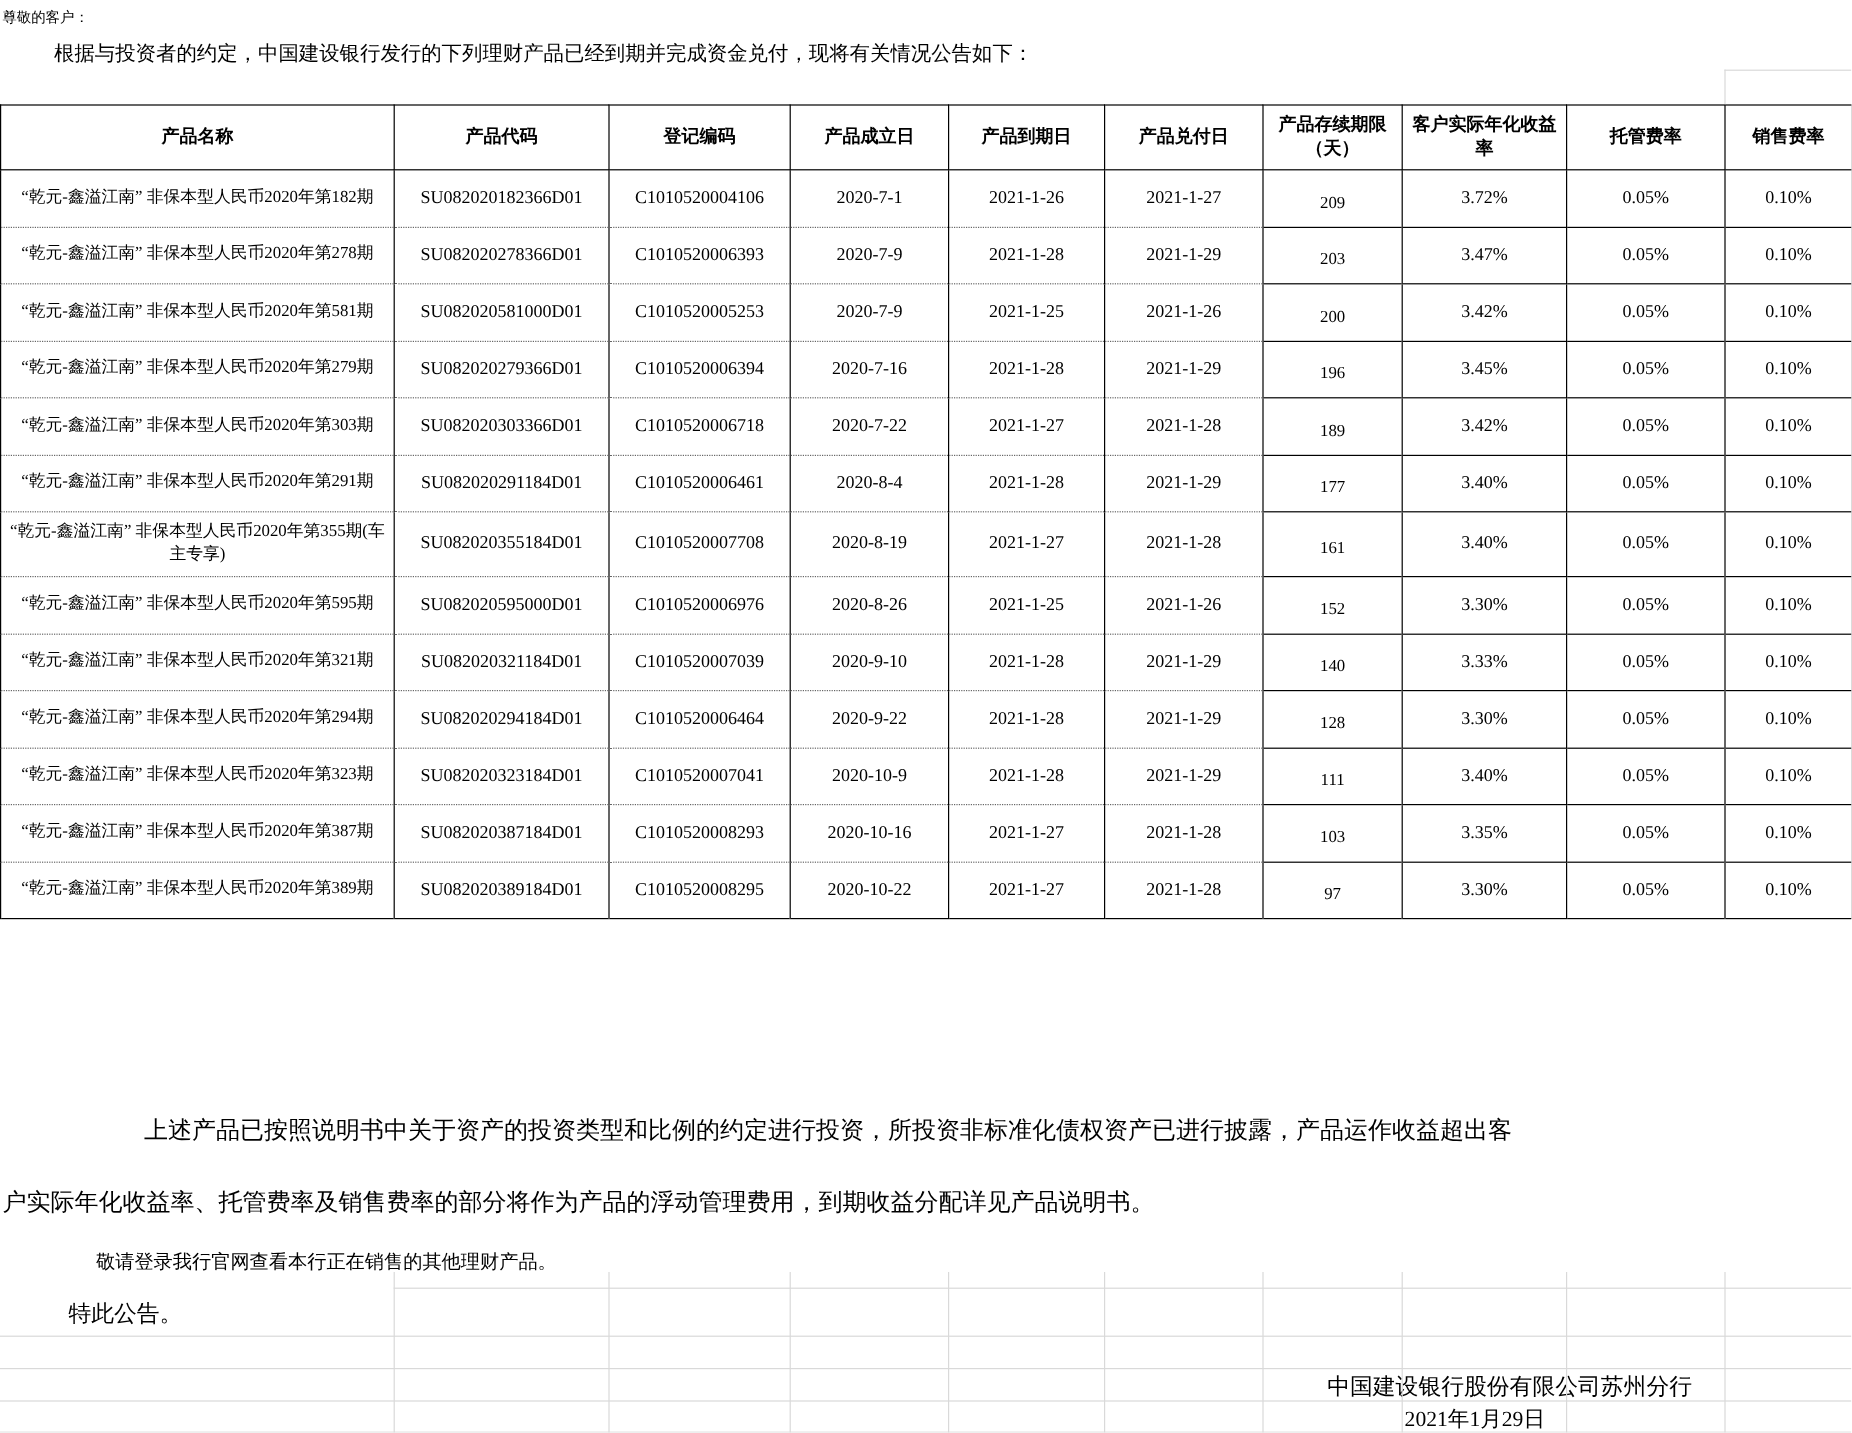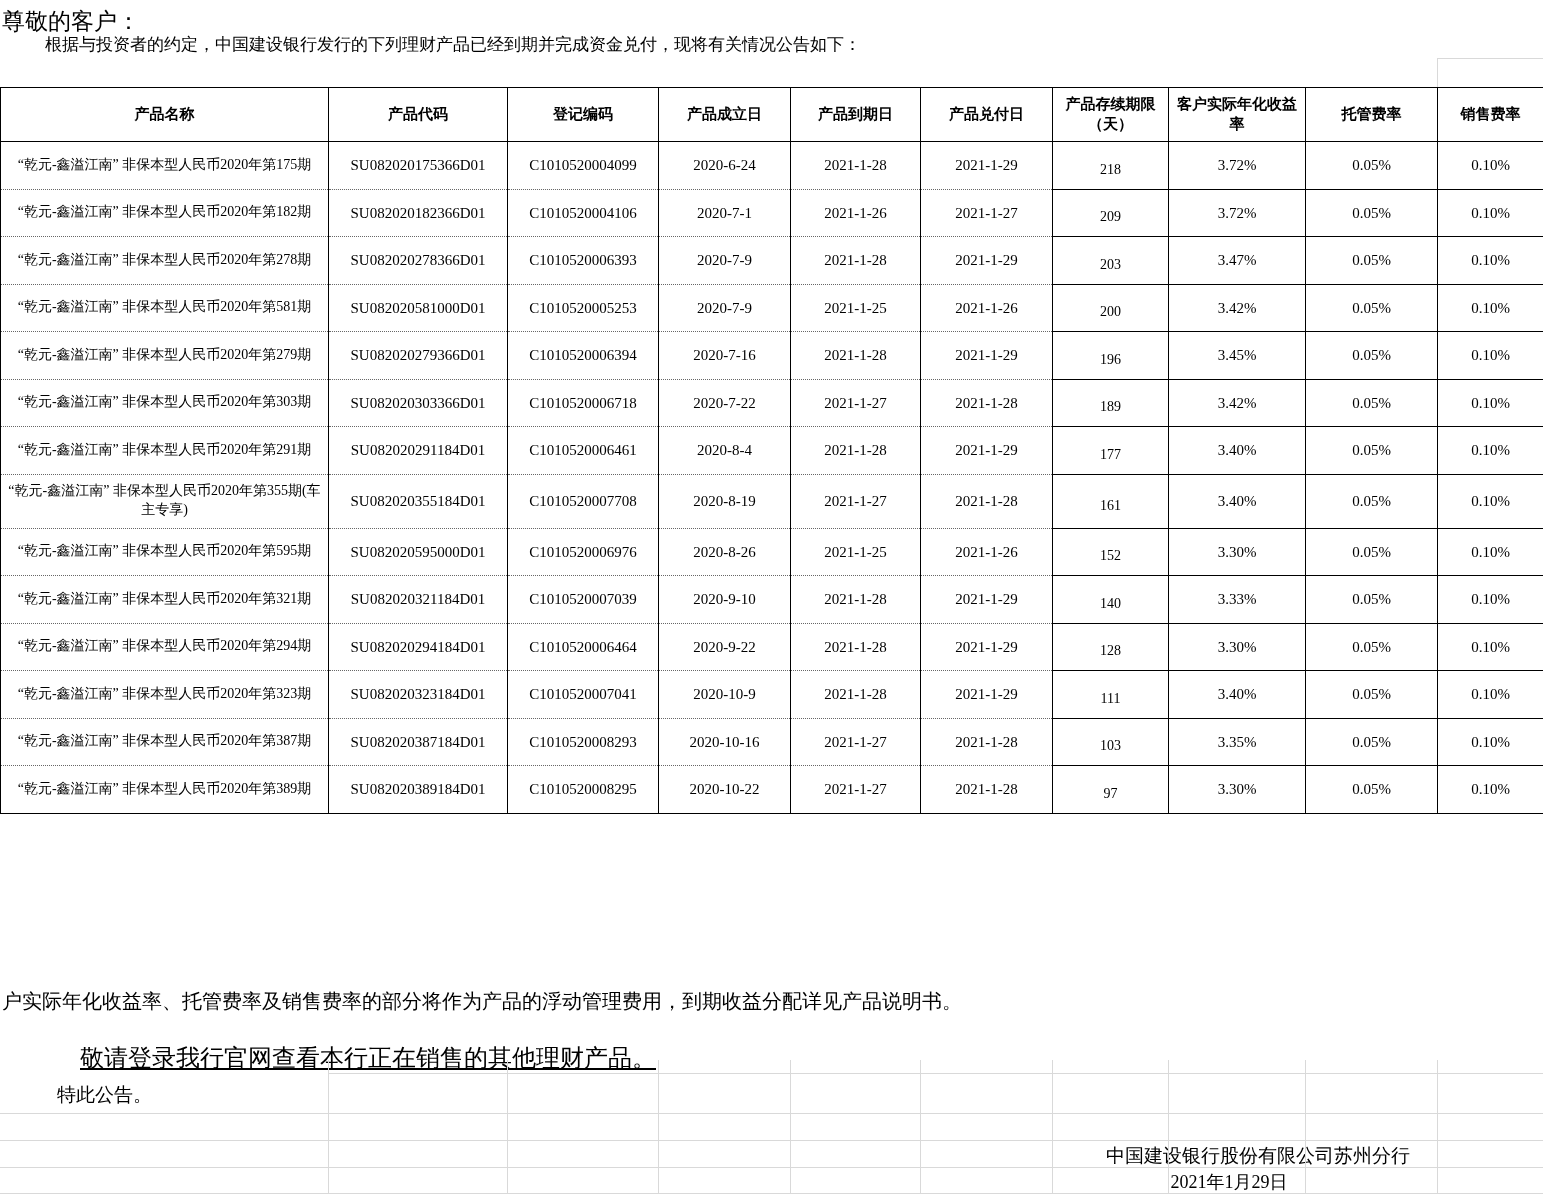--- a/index.html
+++ b/index.html
@@ -1,21 +1,21 @@
 <!DOCTYPE html>
 <html><head>
 <meta charset="utf-8">
 <style>
   html,body{margin:0;padding:0;background:#fff;}
   .page{
     position:relative;width:1543px;height:1194px;background:#ffffff;
     font-family:"Liberation Serif","DejaVu Serif",serif;color:#000;overflow:hidden;
   }
   .abs{position:absolute;white-space:nowrap;}
-  .intro-line1{left:2px;top:6px;font-size:23px;}
+  .intro-line1{left:2px;top:6px;font-size:12px;}
   .intro-line2{left:45px;top:33px;font-size:17px;}
 
   table.products{
     position:absolute;top:87px;left:0;width:1543px;
     table-layout:fixed;border-collapse:collapse;
     border:1.5px solid #000;
   }
   table.products th{
     border:1.2px solid #000;font-size:15px;font-weight:bold;
     height:49px;padding:2px;text-align:center;vertical-align:middle;line-height:1.3;
@@ -27,21 +27,21 @@
   }
   table.products td:first-child{font-size:14px;}
   table.products tbody tr{height:47.5px;}
   table.products tbody tr.tall{height:54px;padding-left:28px;}
   table.products tbody tr+tr td{border-top:1px dotted #666;}
   table.products tbody tr+tr td:nth-child(n+7){border-top:1.2px solid #000;}
   .dur{position:relative;top:4px;font-size:14px;}
 
   .para1{left:120px;top:928px;font-size:20px;}
   .para2{left:2px;top:988px;font-size:20px;}
-  .para3{left:80px;top:1042px;font-size:24px;text-decoration:underline;}
+  .para3{left:80px;top:1042px;font-size:16px;}
   .para4{left:57px;top:1082px;font-size:19px;}
 
   .sig-line{left:1097px;top:1143px;width:322px;font-size:19px;text-align:center;}
   .sig-date{left:1163px;top:1170px;width:132px;font-size:18px;text-align:center;}
 
   .gl{position:absolute;background:#d9d9d9;}
 </style>
 </head>
 <body>
 
@@ -72,32 +72,20 @@
           <th>产品到期日</th>
           <th>产品兑付日</th>
           <th>产品存续期限（天）</th>
           <th>客户实际年化收益率</th>
           <th>托管费率</th>
           <th>销售费率</th>
         </tr>
       </thead>
     <tbody id="tbody">
         <tr>
-          <td style="white-space: normal;">“乾元-鑫溢江南” 非保本型人民币2020年第175期</td>
-          <td>SU082020175366D01</td>
-          <td>C1010520004099</td>
-          <td>2020-6-24</td>
-          <td>2021-1-28</td>
-          <td>2021-1-29</td>
-          <td><span class="dur">218</span></td>
-          <td>3.72%</td>
-          <td>0.05%</td>
-          <td>0.10%</td>
-        </tr>
-        <tr>
           <td style="white-space: normal;">“乾元-鑫溢江南” 非保本型人民币2020年第182期</td>
           <td>SU082020182366D01</td>
           <td>C1010520004106</td>
           <td>2020-7-1</td>
           <td>2021-1-26</td>
           <td>2021-1-27</td>
           <td><span class="dur">209</span></td>
           <td>3.72%</td>
           <td>0.05%</td>
           <td>0.10%</td>
@@ -242,20 +230,21 @@
           <td>2021-1-27</td>
           <td>2021-1-28</td>
           <td><span class="dur">97</span></td>
           <td>3.30%</td>
           <td>0.05%</td>
           <td>0.10%</td>
         </tr>
       </tbody>
   </table>
 
+  <div class="abs para1">上述产品已按照说明书中关于资产的投资类型和比例的约定进行投资，所投资非标准化债权资产已进行披露，产品运作收益超出客</div>
   <div class="abs para2">户实际年化收益率、托管费率及销售费率的部分将作为产品的浮动管理费用，到期收益分配详见产品说明书。</div>
   <div class="abs para3">敬请登录我行官网查看本行正在销售的其他理财产品。</div>
   <div class="abs para4">特此公告。</div>
 
   <div class="abs sig-line">中国建设银行股份有限公司苏州分行</div>
   <div class="abs sig-date">2021年1月29日</div>
 
   <div id="gridlines">
       <div class="gl" style="left: 328px; top: 1060px; width: 1px; height: 134px;"></div>
       <div class="gl" style="left: 507px; top: 1060px; width: 1px; height: 134px;"></div>

